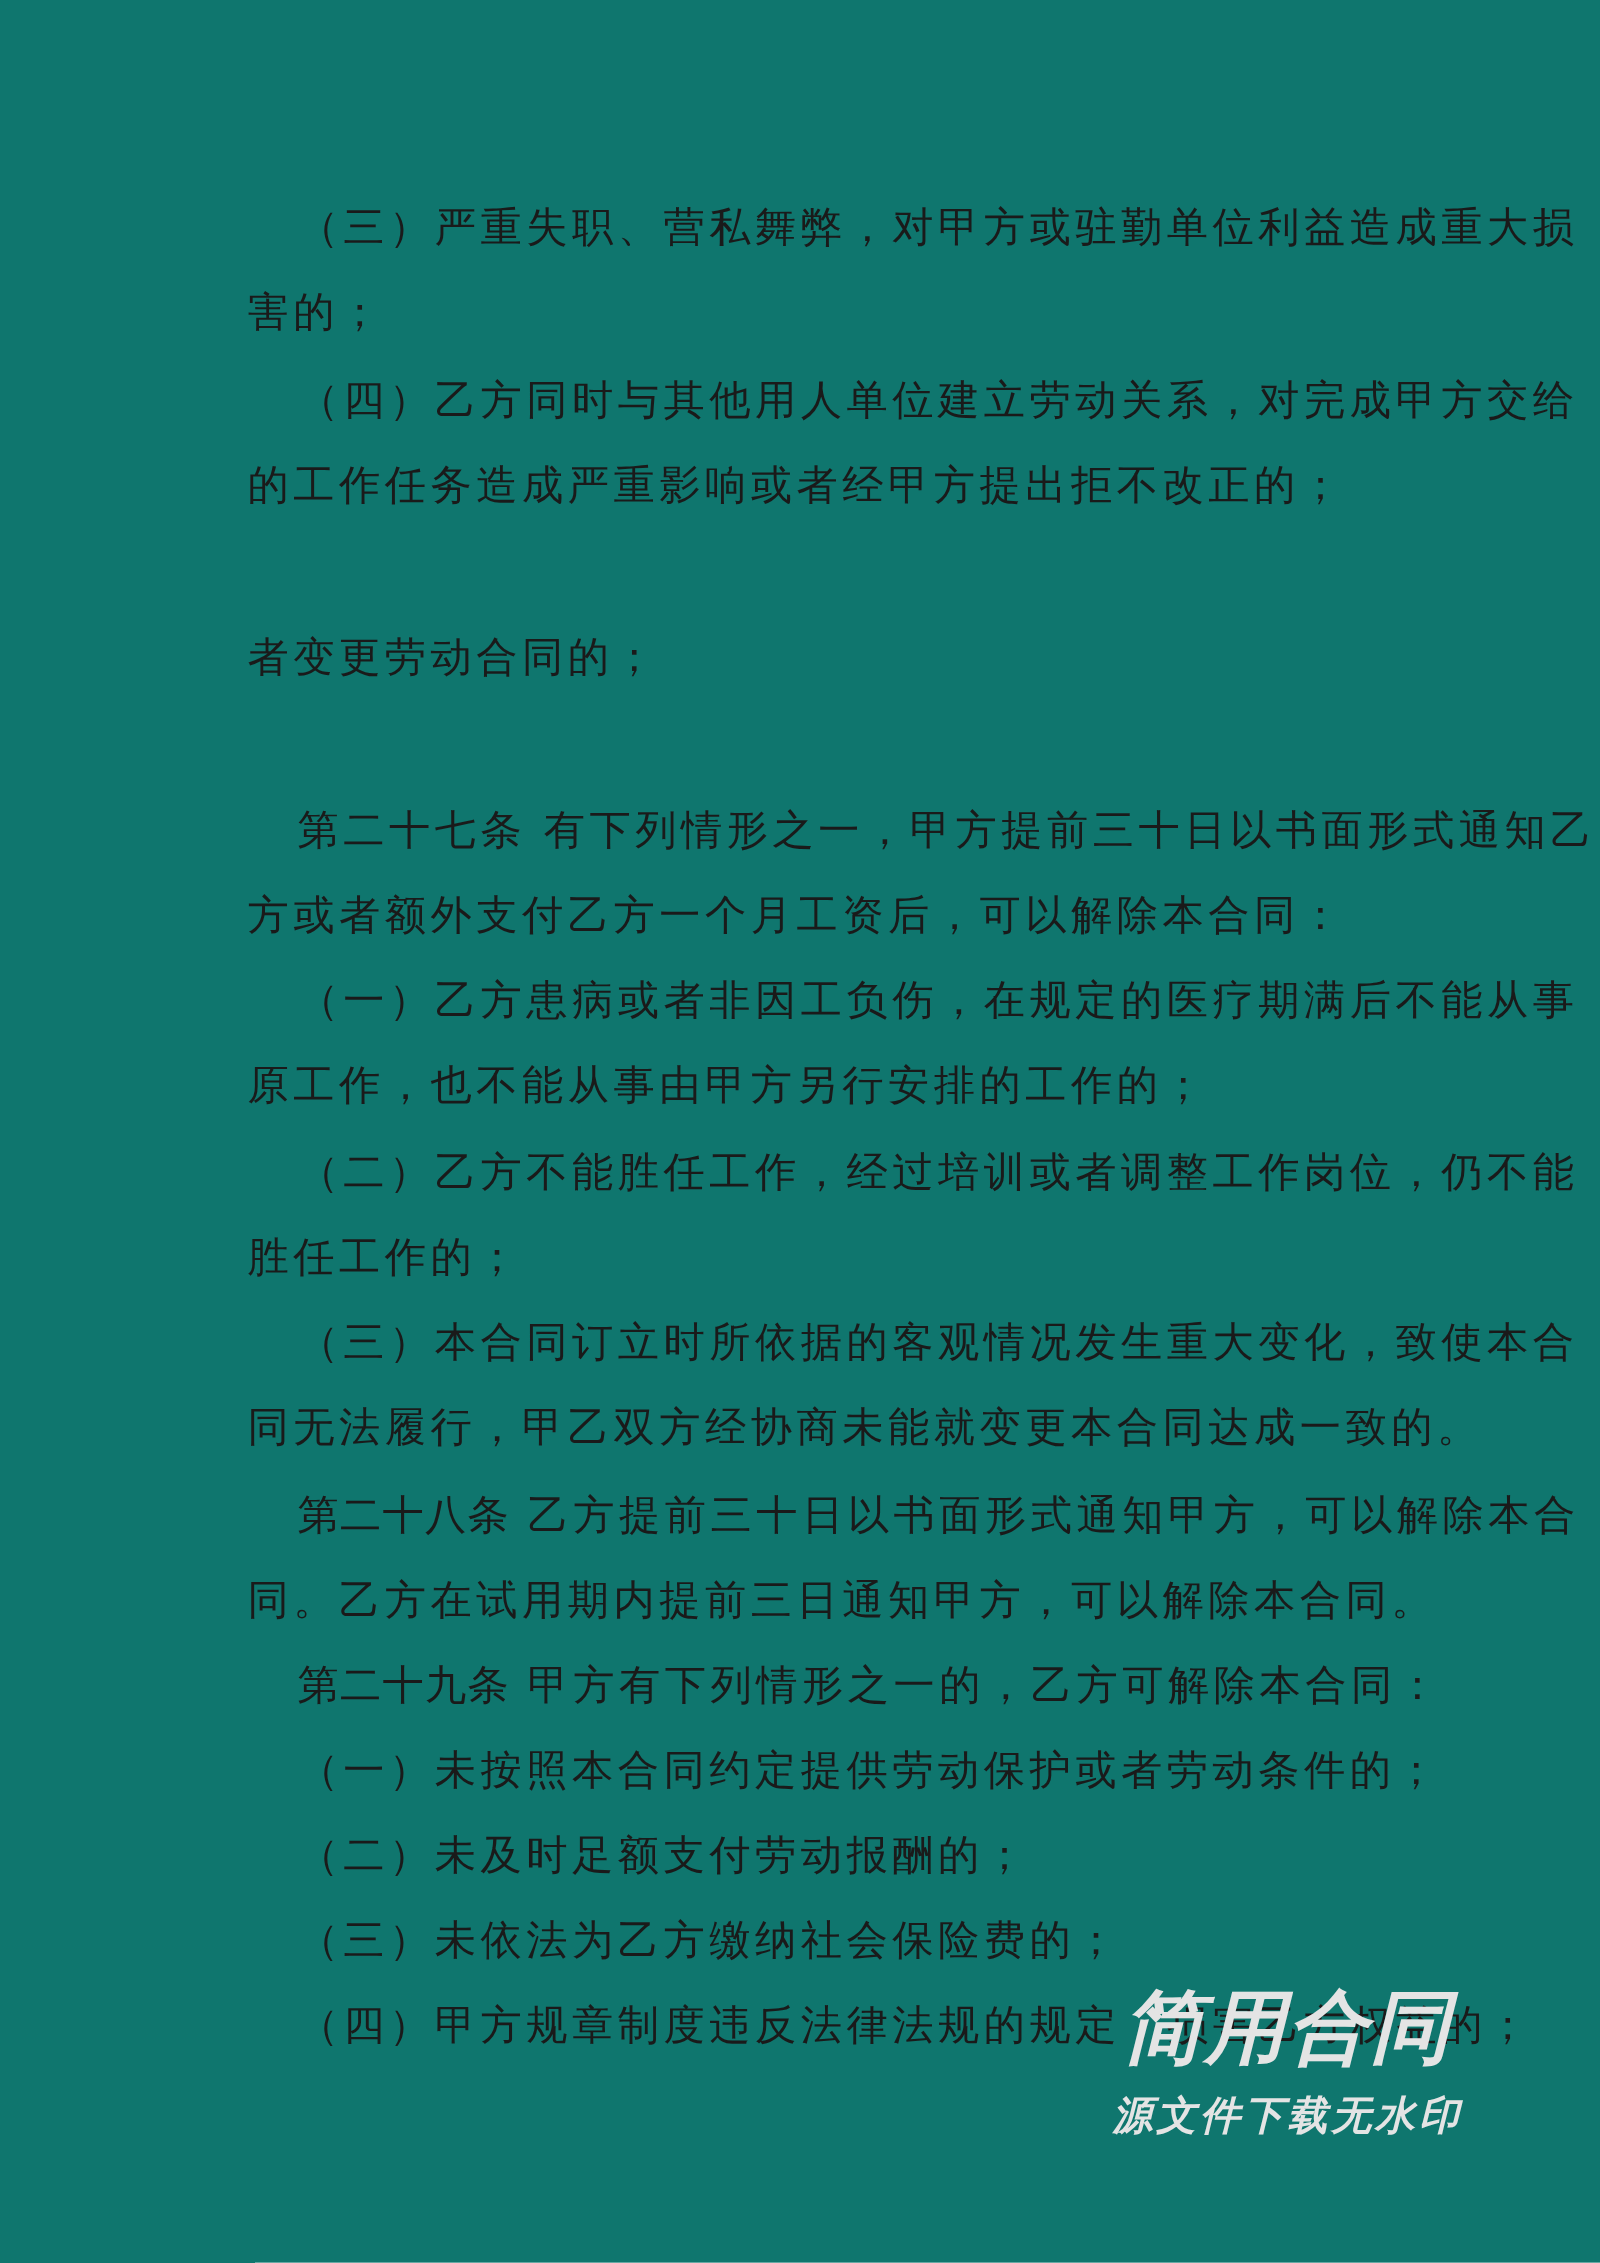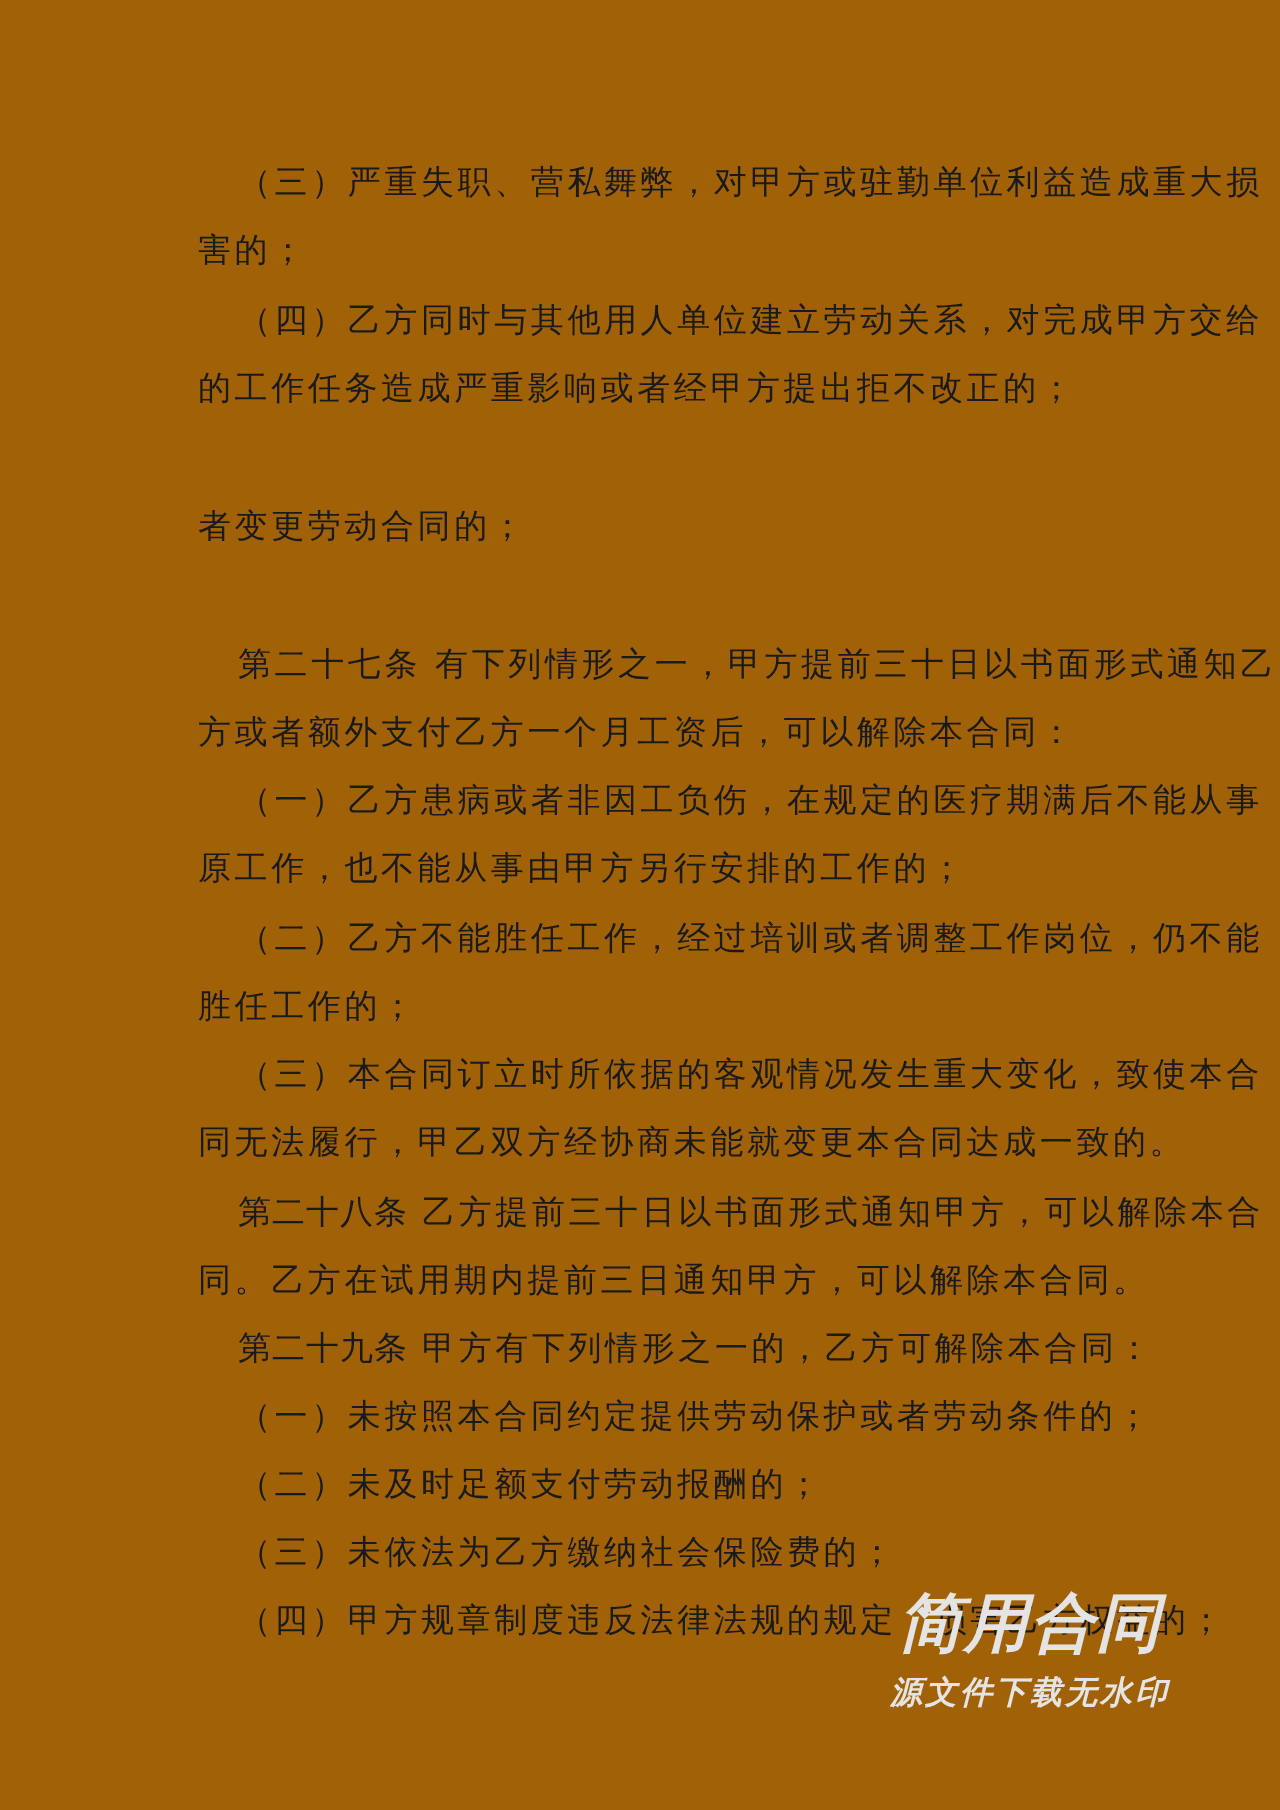--- a/index.html
+++ b/index.html
@@ -13,21 +13,21 @@
     position: relative;
     overflow: hidden;
     font-family: "DejaVu Serif", "Liberation Serif", serif;
     color: #1a1a1a;
   }
   .page {
     position: absolute;
     left: 0; top: 0;
     width: 1280px;
     height: 1810px;
-    background: #a16207;
+    background: #0f766e;
   }
   .line {
     position: absolute;
     left: 198px;
     width: 900px;
     height: 48px;
     font-size: 33px;
     line-height: 48px;
     letter-spacing: 3.6px;
     white-space: nowrap;

